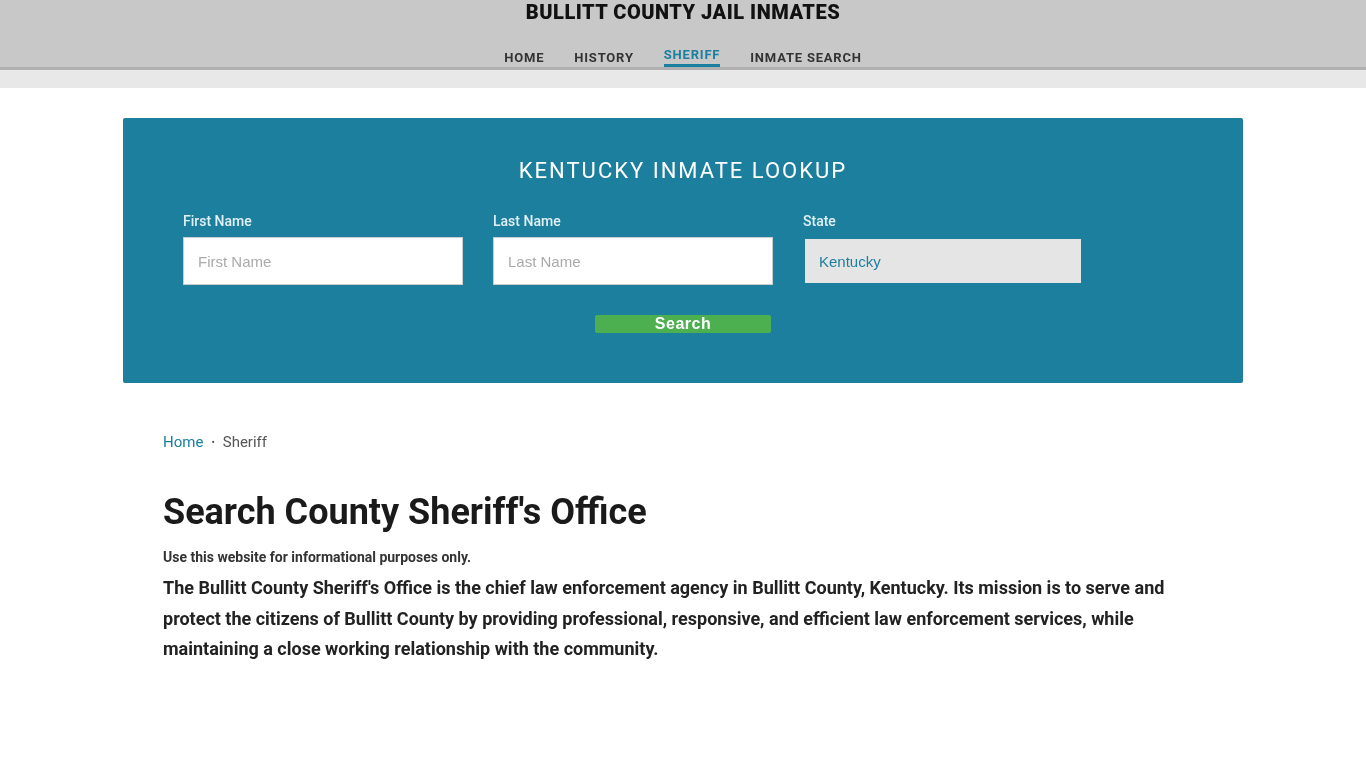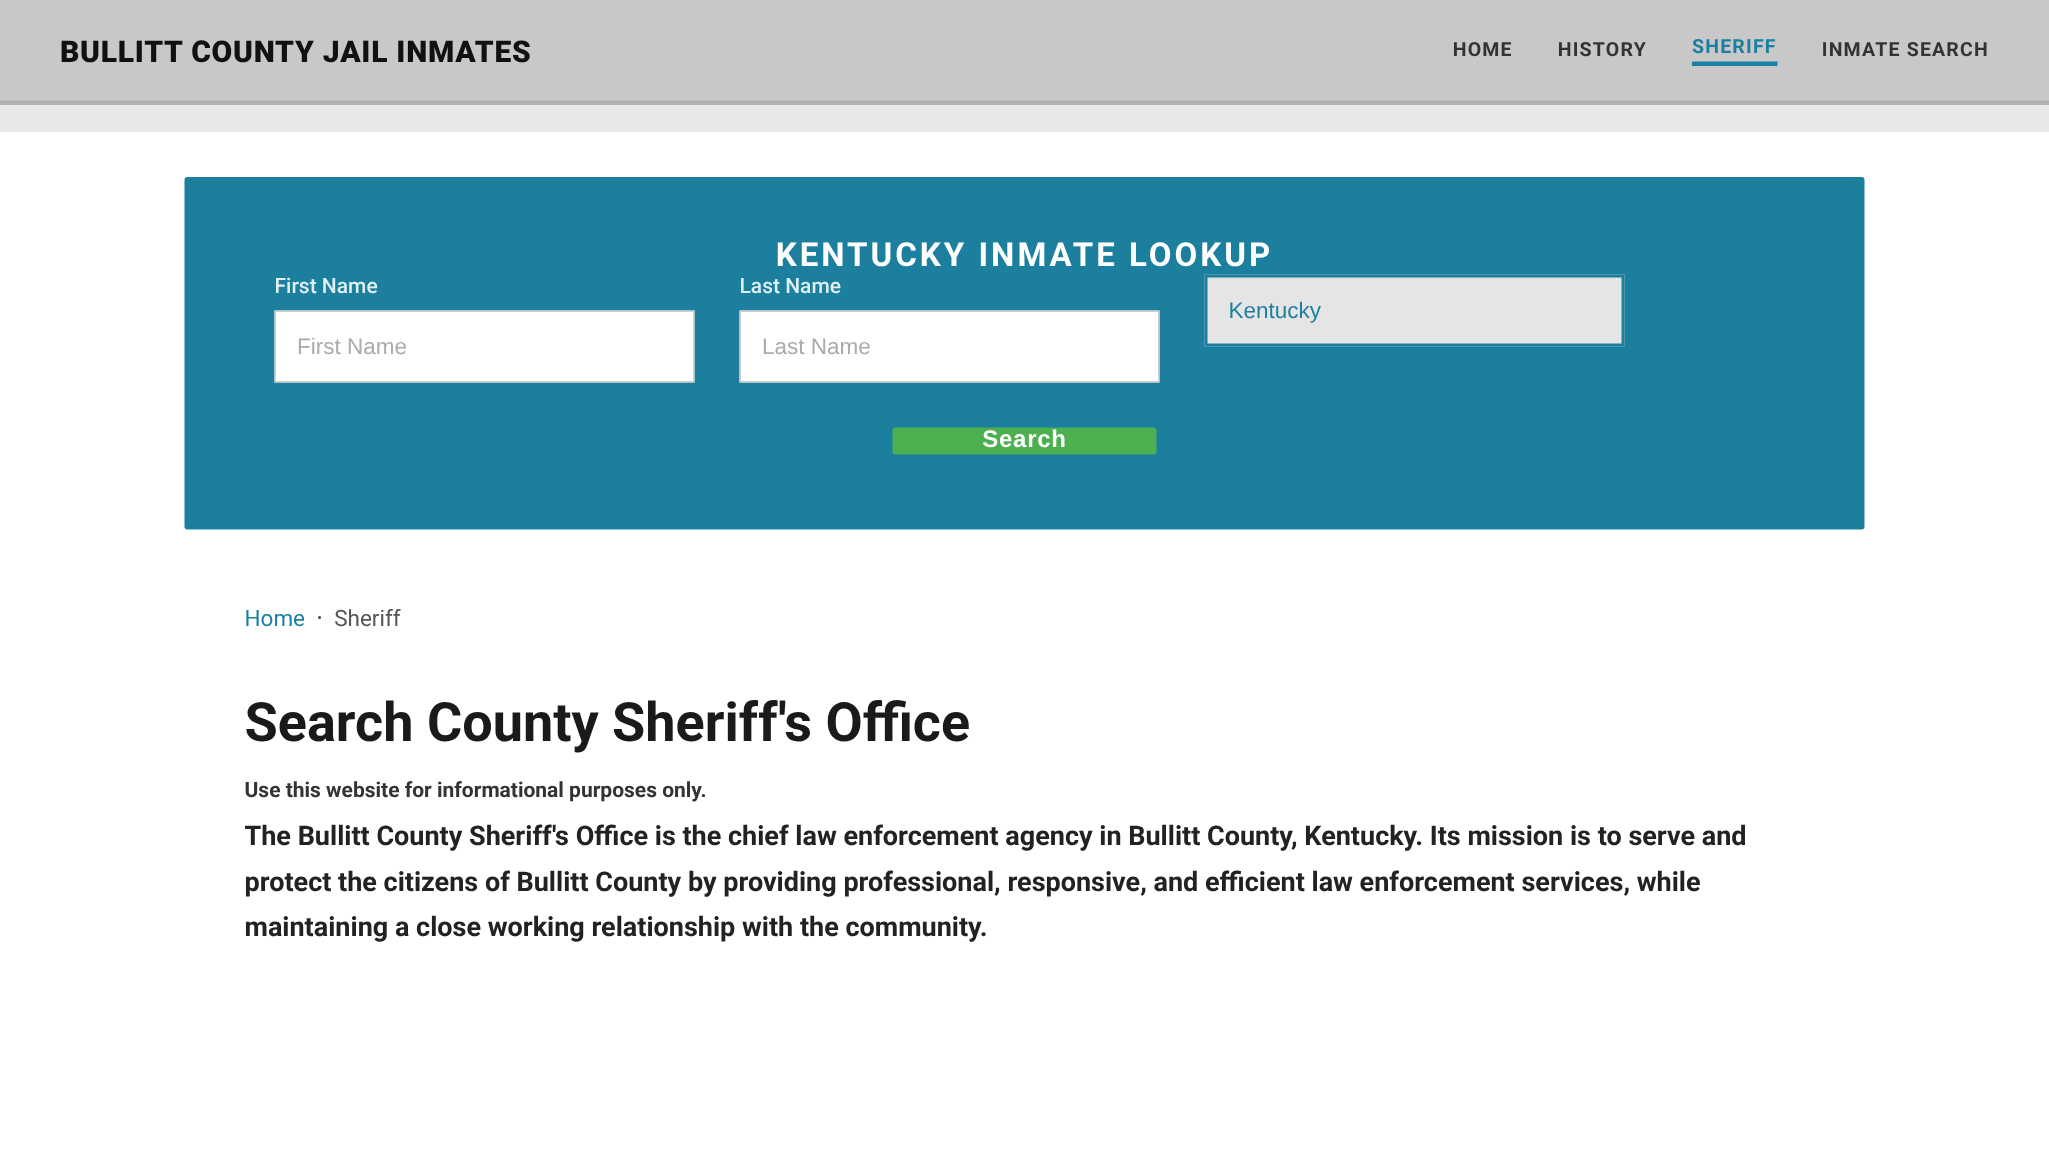--- a/index.html
+++ b/index.html
@@ -15,20 +15,21 @@
 
     
     .header {
       background: #c8c8c8;
       padding: 0 40px;
       display: flex;
       align-items: center;
       justify-content: space-between;
       height: 70px;
       border-bottom: 3px solid #b0b0b0;
+      flex-direction: column;
     }
     .site-title {
       font-size: 20px;
       font-weight: 900;
       color: #111;
       letter-spacing: 0.5px;
       text-transform: uppercase;
     }
     .nav {
       display: flex;
@@ -61,23 +62,24 @@
       background: #1d7f9e;
       margin: 30px auto;
       max-width: 1120px;
       padding: 40px 60px 50px;
       border-radius: 2px;
     }
     .search-title {
       text-align: center;
       color: #ffffff;
       font-size: 22px;
-      font-weight: 700;
+      font-weight: 400;
       letter-spacing: 2px;
       text-transform: uppercase;
+      margin-bottom: 30px;
     }
     .search-fields {
       display: flex;
       gap: 30px;
       margin-bottom: 30px;
     }
     .field-group {
       display: flex;
       flex-direction: column;
       gap: 8px;
@@ -196,20 +198,21 @@
   <div class="search-fields">
     <div class="field-group">
       <label class="field-label">First Name</label>
       <input class="field-input" type="text" placeholder="First Name" style="">
     </div>
     <div class="field-group">
       <label class="field-label">Last Name</label>
       <input class="field-input" type="text" placeholder="Last Name" style="">
     </div>
     <div class="field-group">
+      <label class="field-label">State</label>
       <input class="state-input" type="text" value="Kentucky" style="">
     </div>
   </div>
   <div class="search-button-row">
     <button class="search-button">Search</button>
   </div>
 </section>
 
 <main class="main-content">
 

